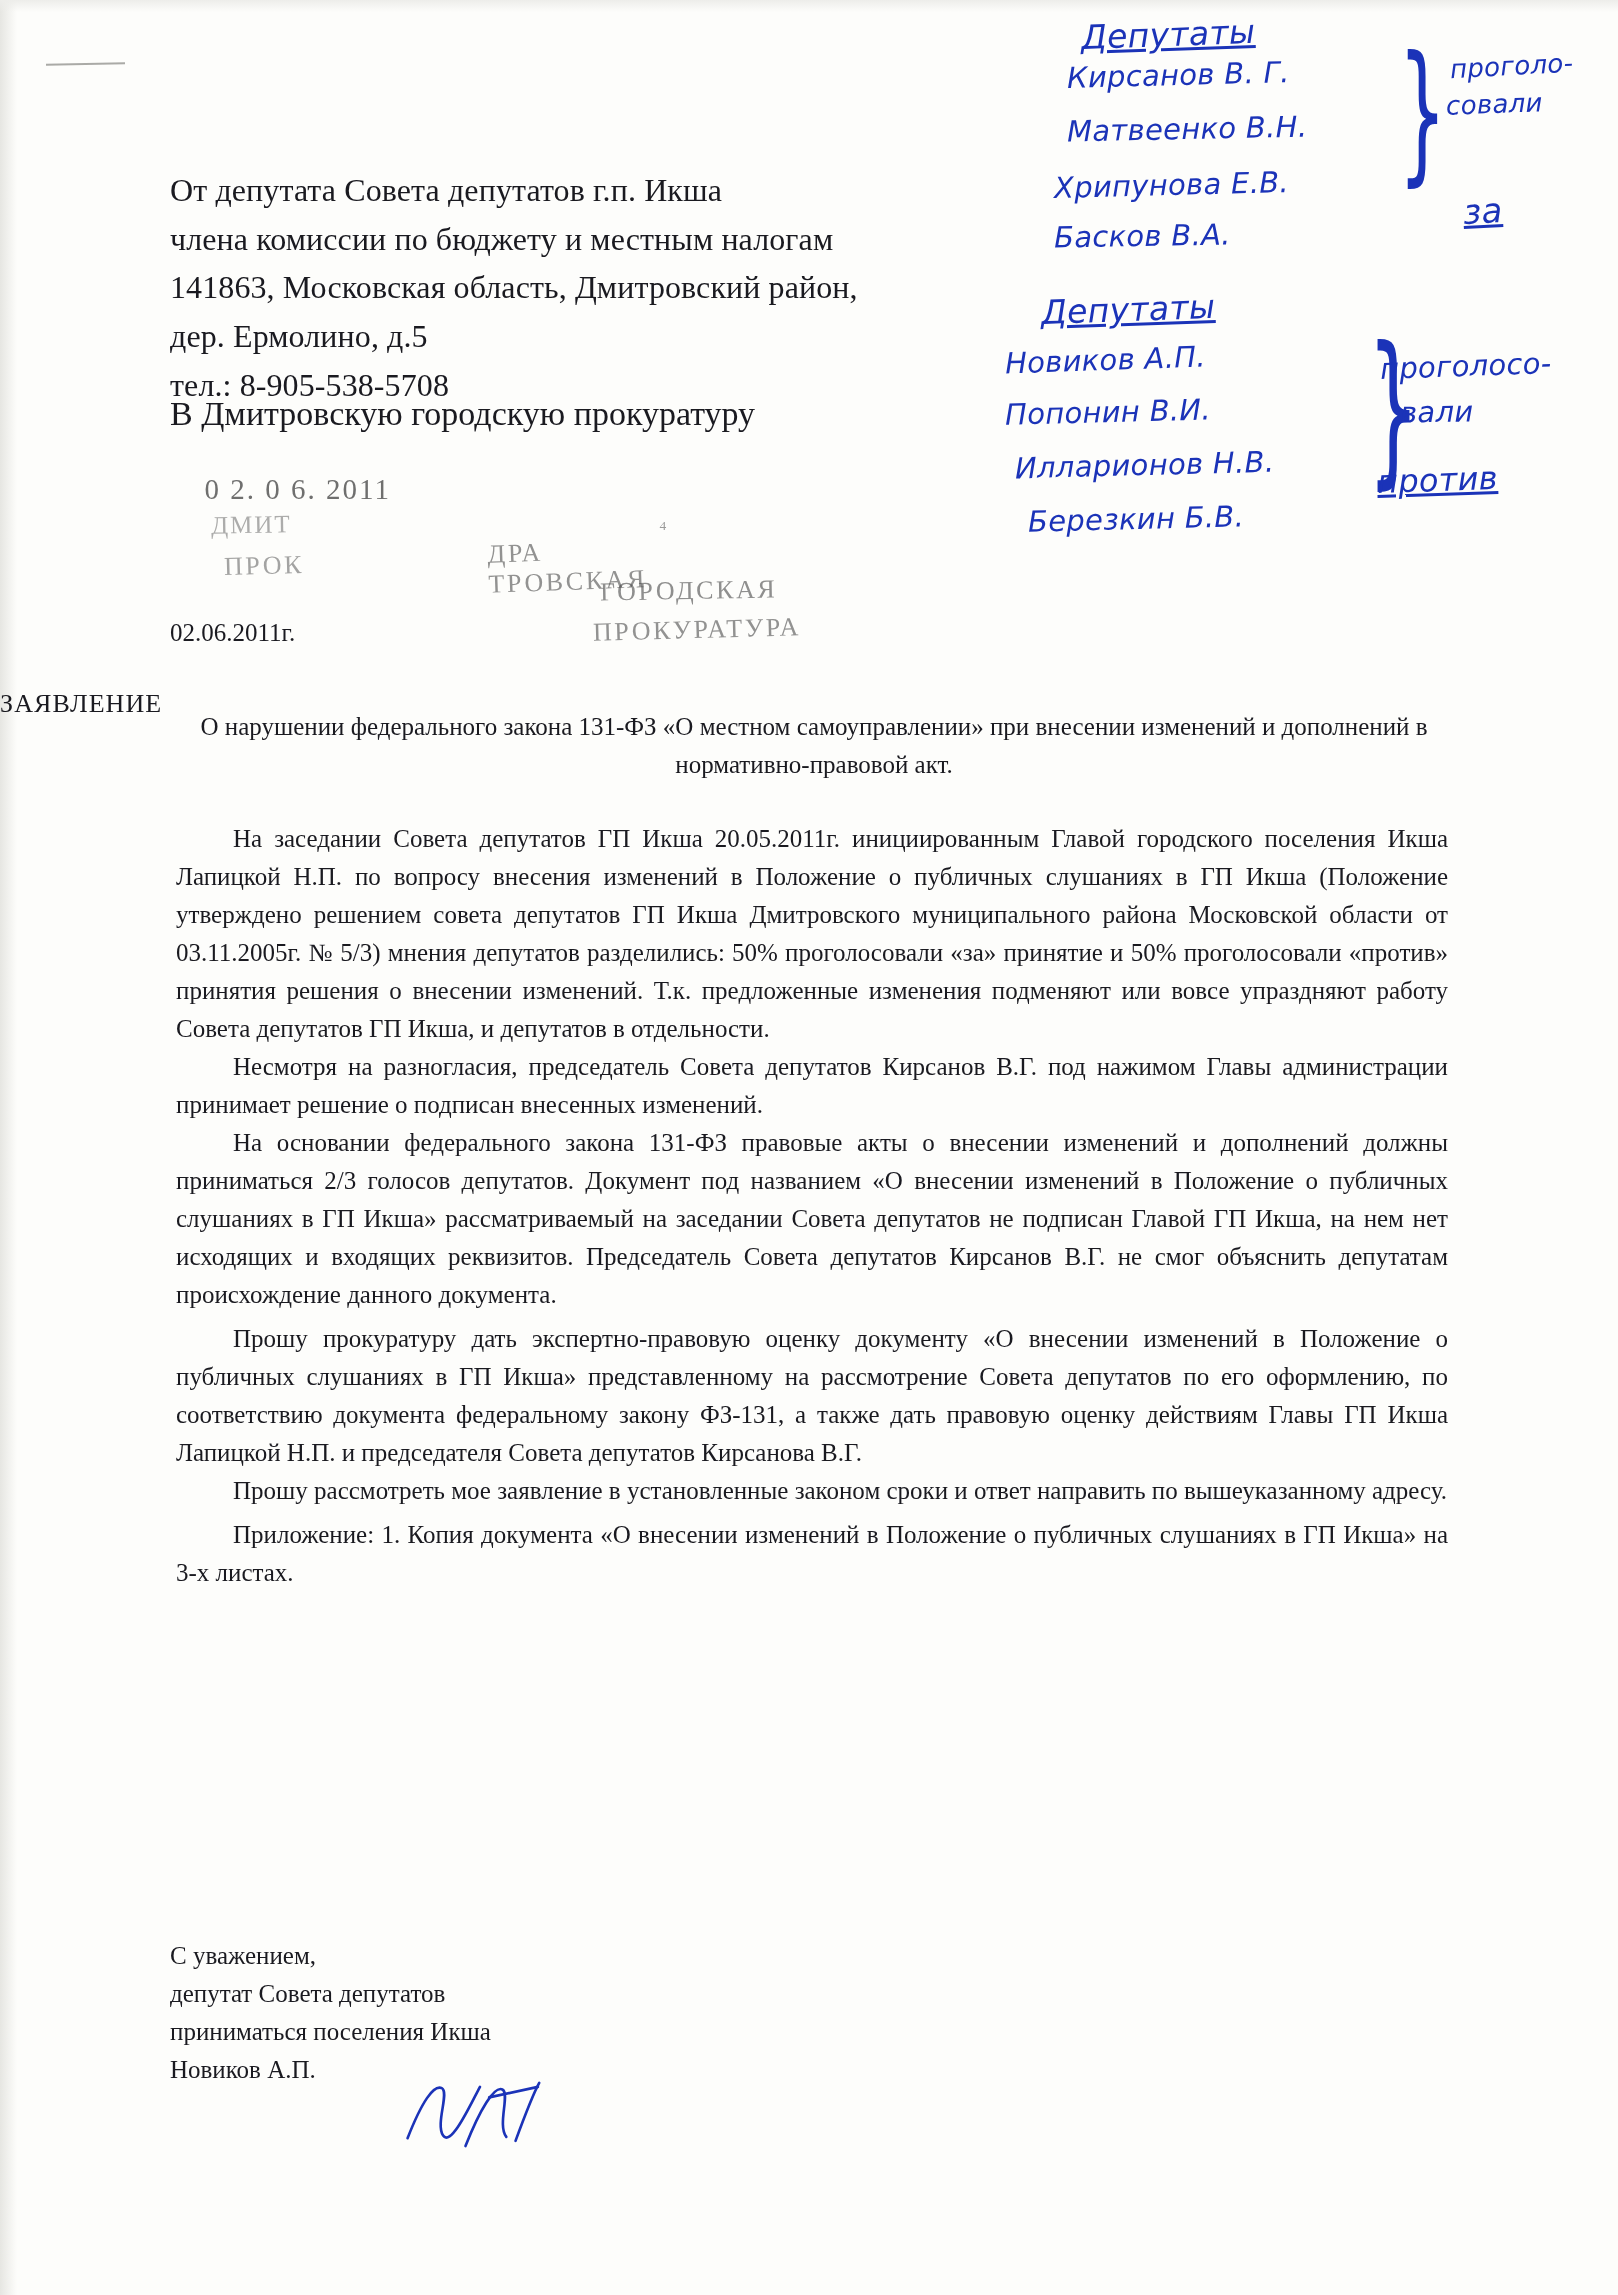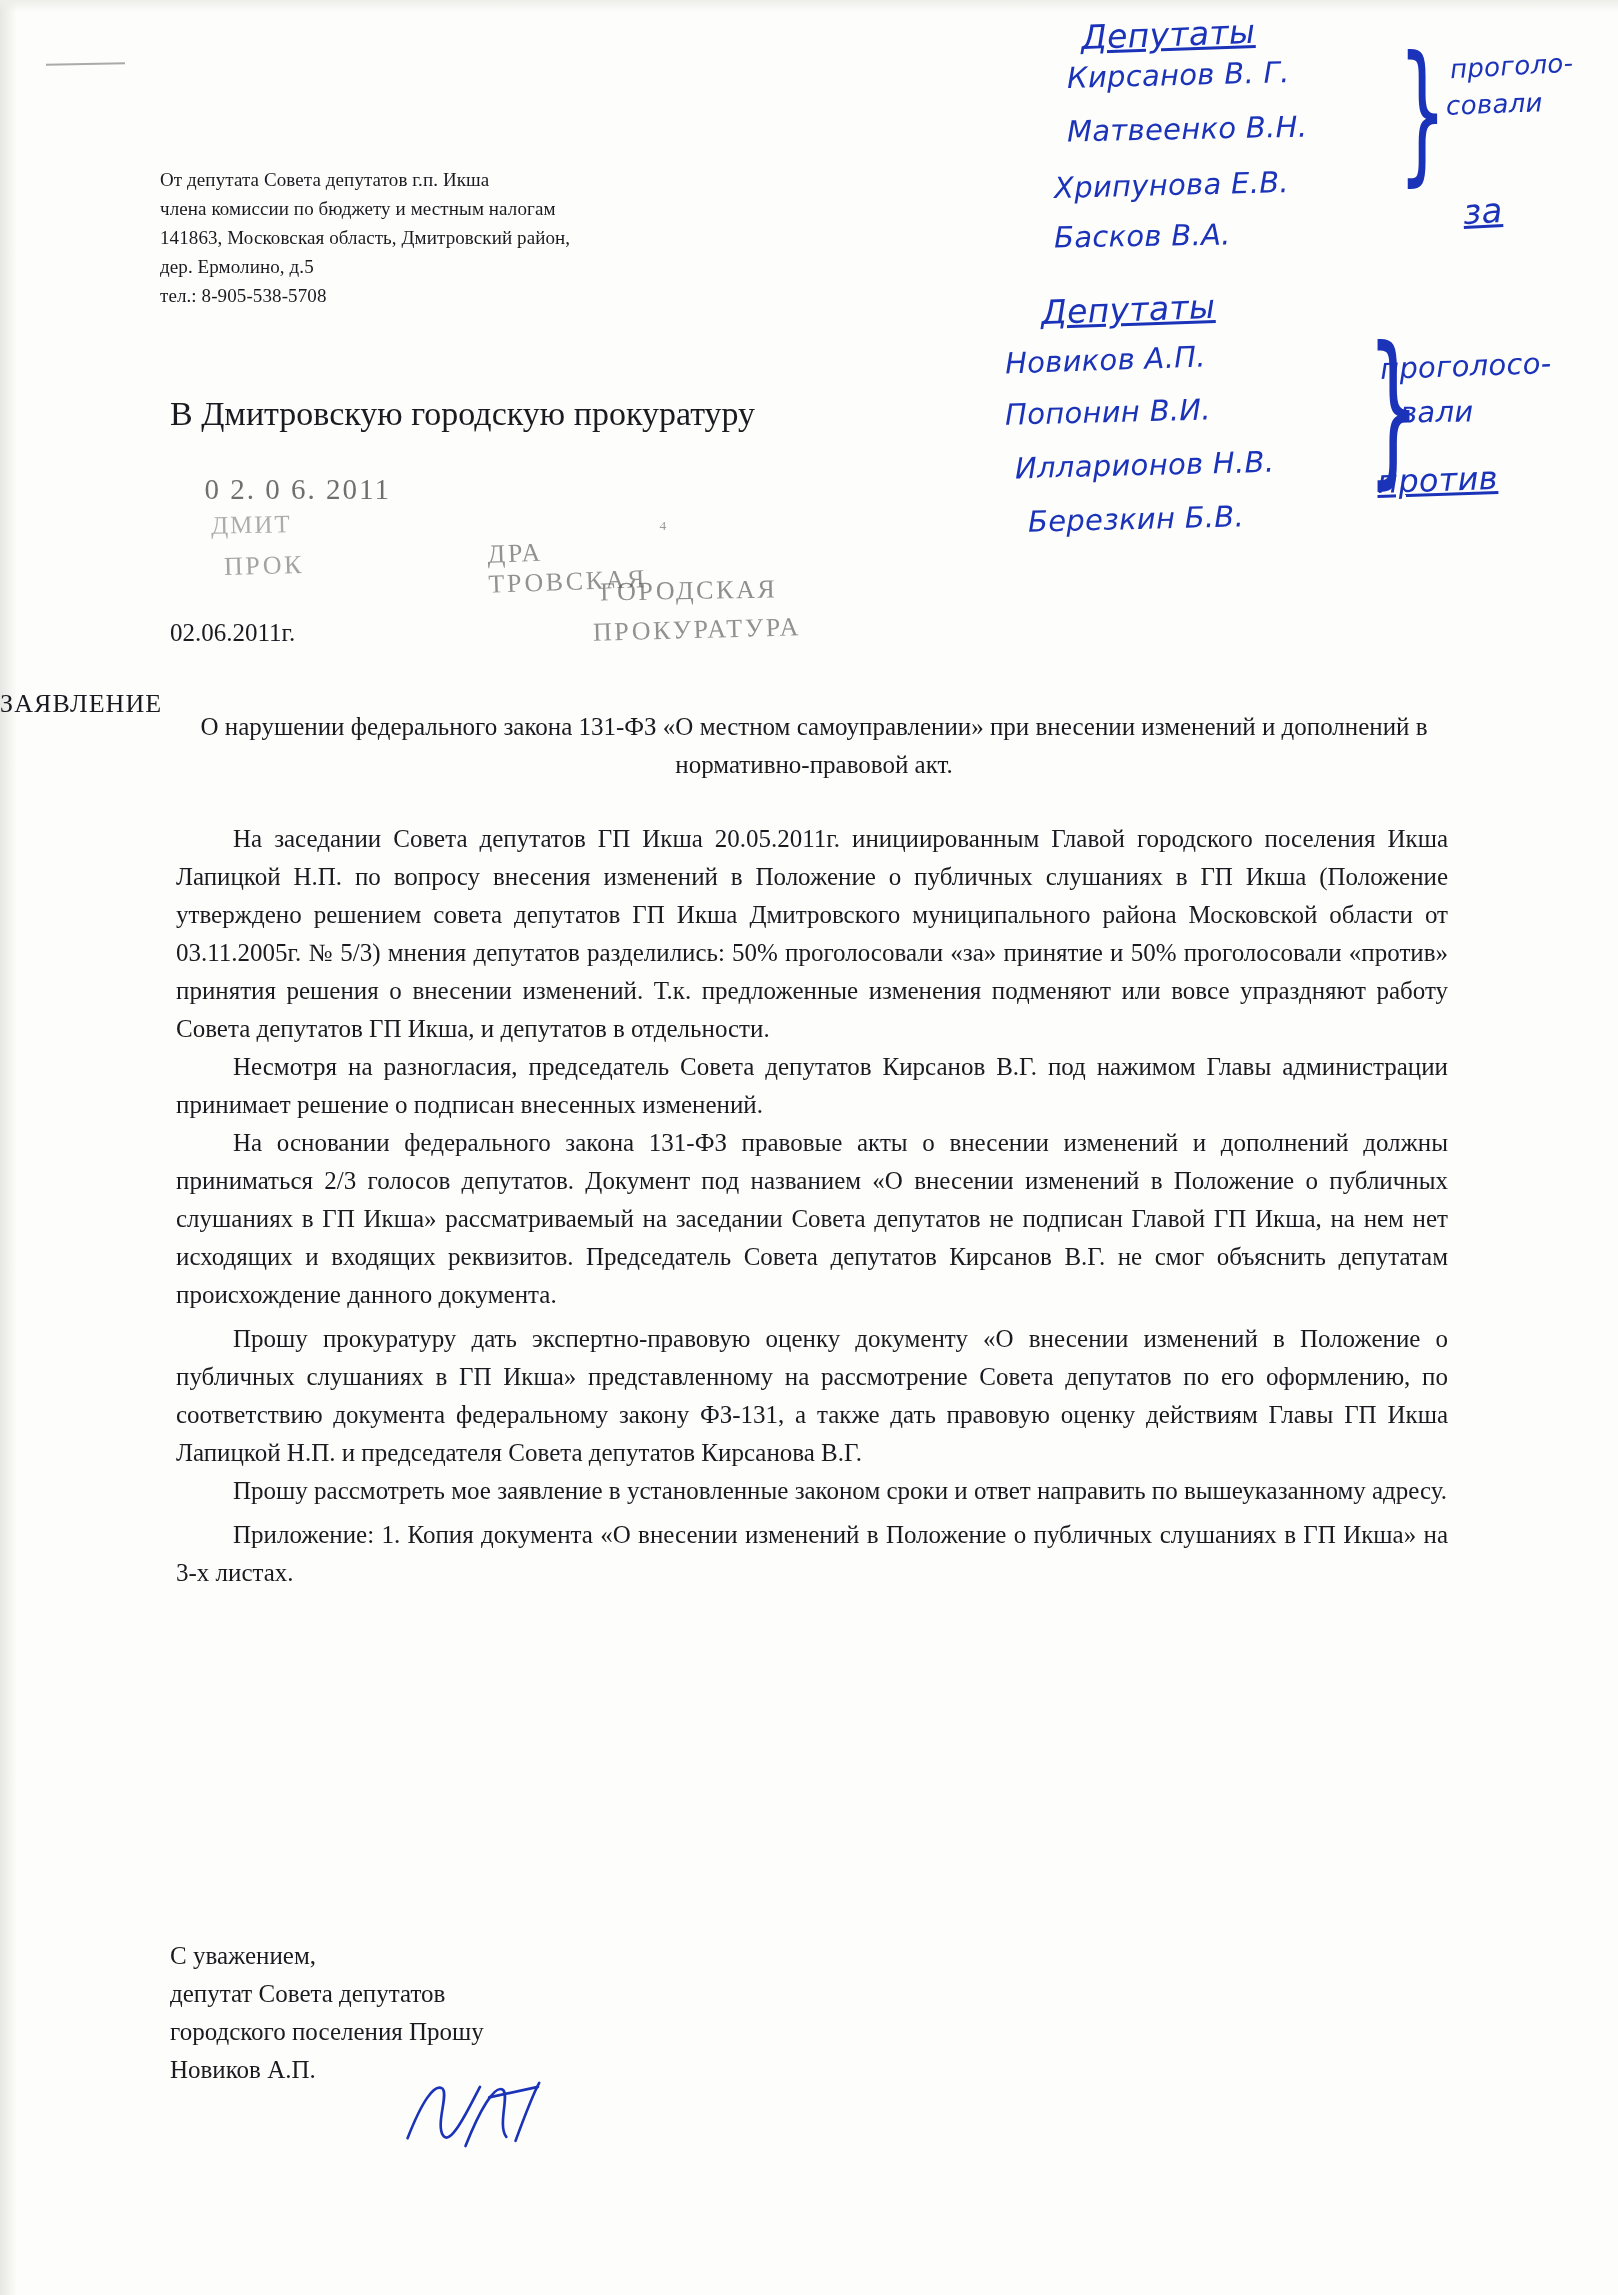--- a/index.html
+++ b/index.html
@@ -40,23 +40,23 @@
     width: 79px;
     height: 2px;
     background: #8d8d8a;
     transform: rotate(-1.2deg);
     opacity: .75;
   }
 
   
   .sender-block {
     position: absolute;
-    left: 160px;
+    left: 170px;
     top: 166px;
-    font-size: 19px;
+    font-size: 32px;
     line-height: 1.52;
     letter-spacing: 0.1px;
   }
   .addressee {
     position: absolute;
     left: 170px;
     top: 395px;
     font-size: 34px;
   }
   .doc-date {
@@ -266,21 +266,21 @@
     <p>Несмотря на разногласия, председатель Совета депутатов Кирсанов В.Г. под нажимом Главы администрации принимает решение о подписан внесенных изменений.</p>
     <p>На основании федерального закона 131-ФЗ правовые акты о внесении изменений и дополнений должны приниматься 2/3 голосов депутатов. Документ под названием «О внесении изменений в Положение о публичных слушаниях в ГП Икша» рассматриваемый на заседании Совета депутатов не подписан Главой ГП Икша, на нем нет исходящих и входящих реквизитов. Председатель Совета депутатов Кирсанов В.Г. не смог объяснить депутатам происхождение данного документа.</p>
     <p class="gap">Прошу прокуратуру дать экспертно-правовую оценку документу «О внесении изменений в Положение о публичных слушаниях в ГП Икша» представленному на рассмотрение Совета депутатов по его оформлению, по соответствию документа федеральному закону ФЗ-131, а также дать правовую оценку действиям Главы ГП Икша Лапицкой Н.П. и председателя Совета депутатов Кирсанова В.Г.</p>
     <p>Прошу рассмотреть мое заявление в установленные законом сроки и ответ направить по вышеуказанному адресу.</p>
     <p class="gap">Приложение: 1. Копия документа «О внесении изменений в Положение о публичных слушаниях в ГП Икша» на 3-х листах.</p>
   </div>
 
   <div class="signoff">
     <div>С уважением,</div>
     <div>депутат Совета депутатов</div>
-    <div>городского поселения Прошу</div>
+    <div>приниматься поселения Икша</div>
     <div>Новиков А.П.</div>
   </div>
 
   <div class="signature">
     <svg width="152" height="79" viewBox="0 0 230 120" fill="none" stroke="#1b33b8" stroke-width="4" stroke-linecap="round">
       <path d="M8 96 C 30 40, 48 14, 60 20 C 72 26, 50 74, 62 92 C 74 110, 104 44, 118 18"></path>
       <path d="M96 108 C 118 52, 140 16, 152 22 C 164 28, 144 76, 158 94"></path>
       <path d="M132 34 L 206 18"></path>
       <path d="M172 100 C 186 62, 198 30, 208 12"></path>
     </svg>

